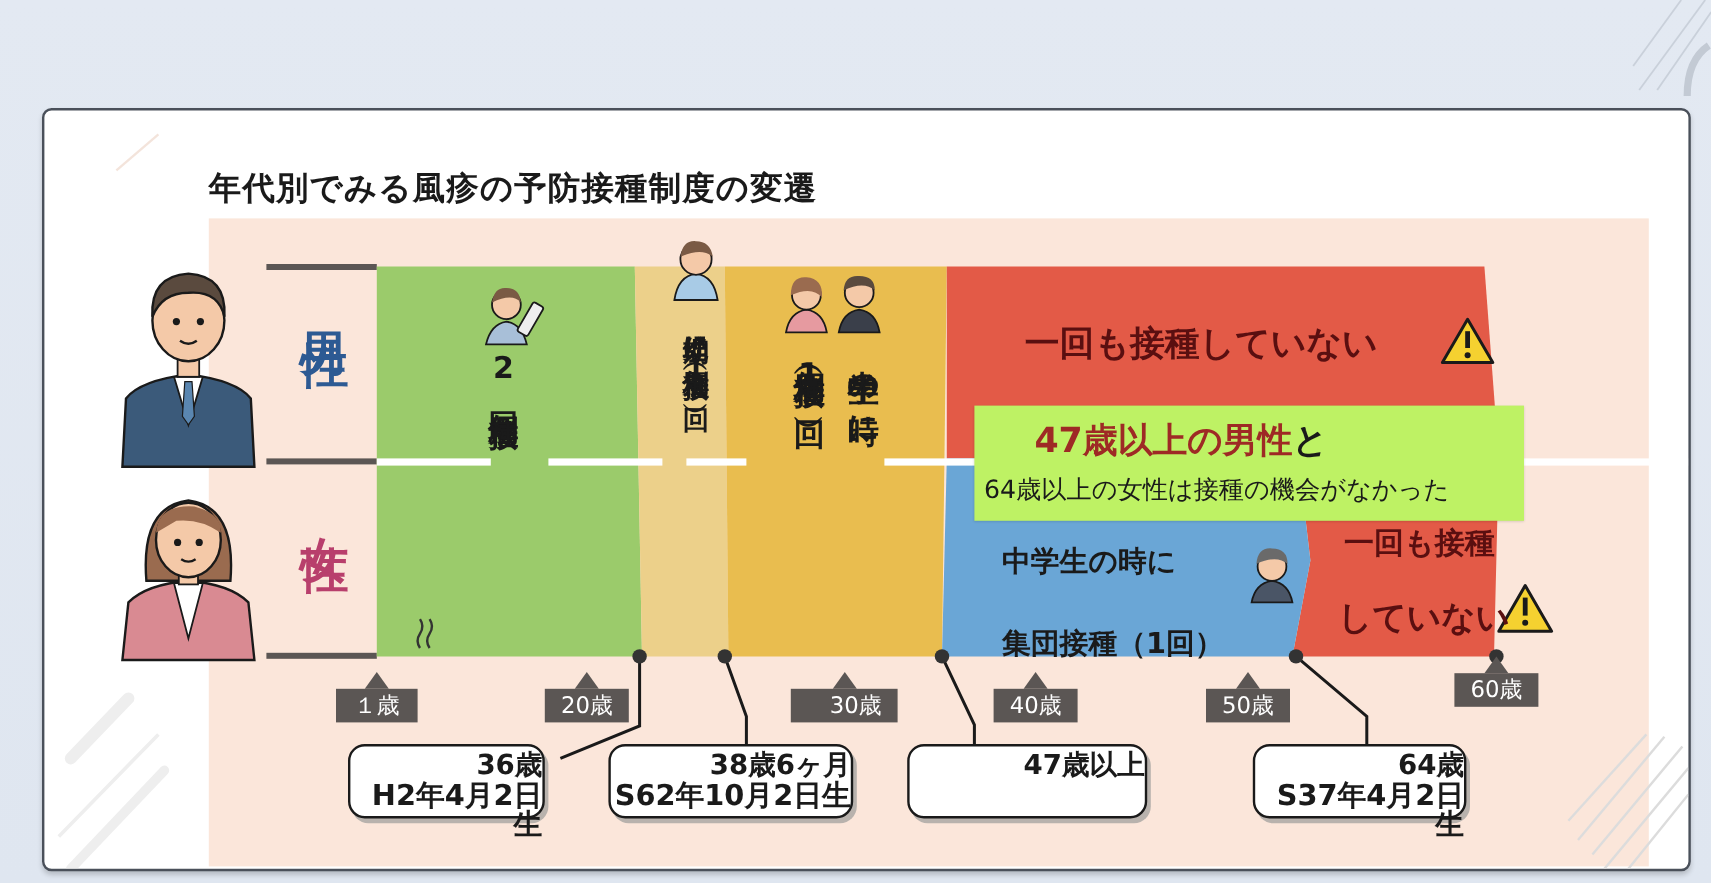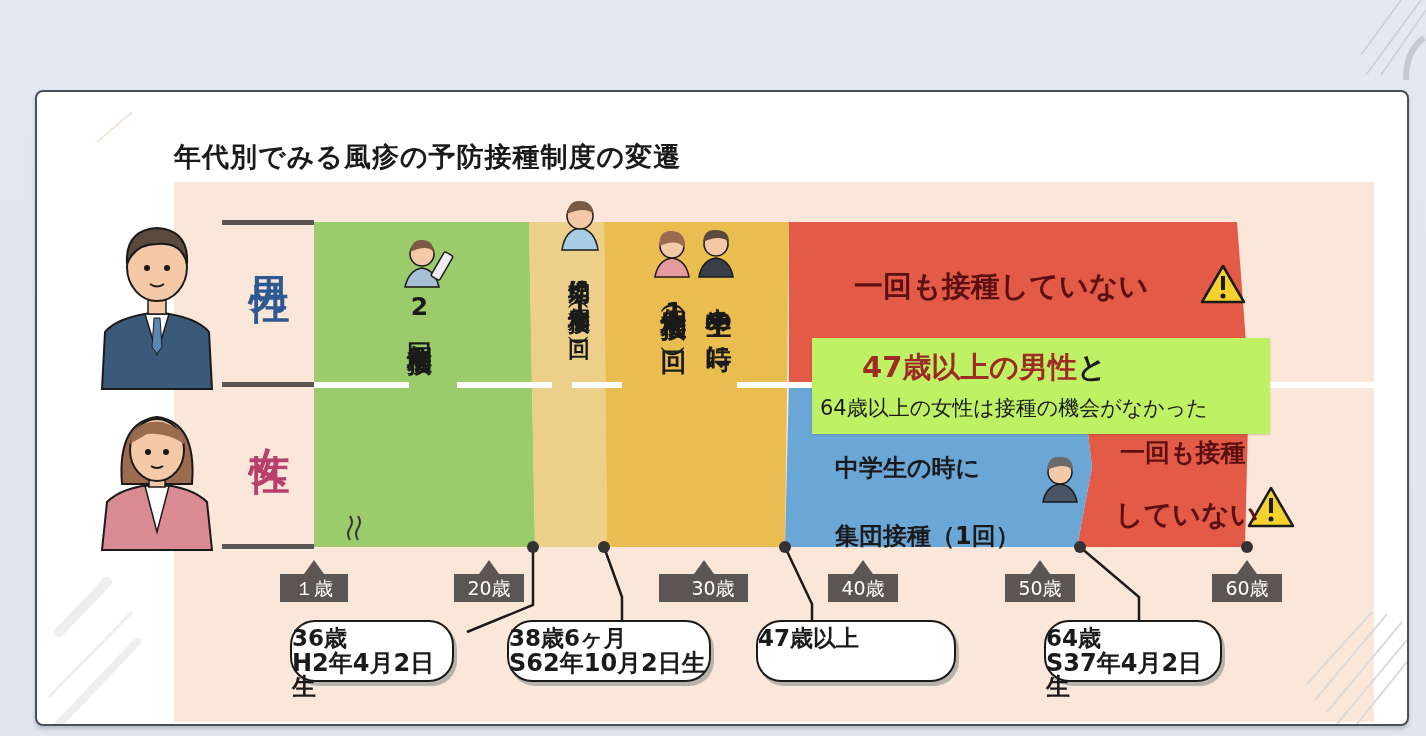--- a/index.html
+++ b/index.html
@@ -33,22 +33,22 @@
   .alert-line2 { position:absolute; left:8px; top:56px; font-size:21px; font-weight:normal; color:#1a1a1a; white-space:nowrap; }
   .tick {
     position:absolute; height:28px; background:#5b5654; color:#fff; font-size:19px;
     line-height:28px; text-align:center; padding:0 6px; white-space:nowrap;
   }
   .tick::before {
     content:""; position:absolute; left:50%; top:-14px; margin-left:-10px;
     border-left:10px solid transparent; border-right:10px solid transparent; border-bottom:14px solid #5b5654;
   }
   .callout {
-    position:absolute; height:58px; background:#fff; border:2.5px solid #1a1a1a; border-radius:25px;
-    box-shadow:3px 4px 0 #b8b2ad; text-align:left;
+    position:absolute; height:58px; background:#fff; border:2.5px solid #1a1a1a; border-radius:14px;
+    box-shadow:3px 4px 0 #b8b2ad; text-align:right;
   }
   .callout .age { display:block; font-size:23px; font-weight:bold; color:#1a1a1a; line-height:26px; margin-top:3px; }
   .callout .birth { display:block; font-size:24px; font-weight:bold; color:#1a1a1a; line-height:24px; }
 </style>
 </head>
 <body>
 
 <svg class="deco-lines" viewBox="0 0 160 110">
   <line x1="135" y1="0" x2="95" y2="55" stroke="#c9d0da" stroke-width="1.5"></line>
   <line x1="155" y1="0" x2="100" y2="75" stroke="#c9d0da" stroke-width="1.5"></line>
@@ -209,21 +209,21 @@
   <div class="alert-box">
     <div class="alert-line1"><span class="hl">47歳以上の男性</span><span>と</span></div>
     <div class="alert-line2">64歳以上の女性は接種の機会がなかった</div>
   </div>
 
   <div class="tick" style="left:243px; top:482px; width:56px;">１歳</div>
   <div class="tick" style="left:417px; top:482px; width:58px;">20歳</div>
   <div class="tick" style="left:622px; top:482px; width:58px;padding-left:25px;">30歳</div>
   <div class="tick" style="left:791px; top:482px; width:58px;">40歳</div>
   <div class="tick" style="left:968px; top:482px; width:58px;">50歳</div>
-  <div class="tick" style="left:1175px; top:482px; width:58px;">60歳</div>
+  <div class="tick" style="left:1175px; top:469px; width:58px;">60歳</div>
 
   <div class="callout" style="left:253px; top:528px; width:160px;">
     <span class="age">36歳</span>
     <span class="birth">H2年4月2日生</span>
   </div>
   <div class="callout" style="left:470px; top:528px; width:200px;">
     <span class="age">38歳6ヶ月</span>
     <span class="birth">S62年10月2日生</span>
   </div>
   <div class="callout" style="left:719px; top:528px; width:196px;">

